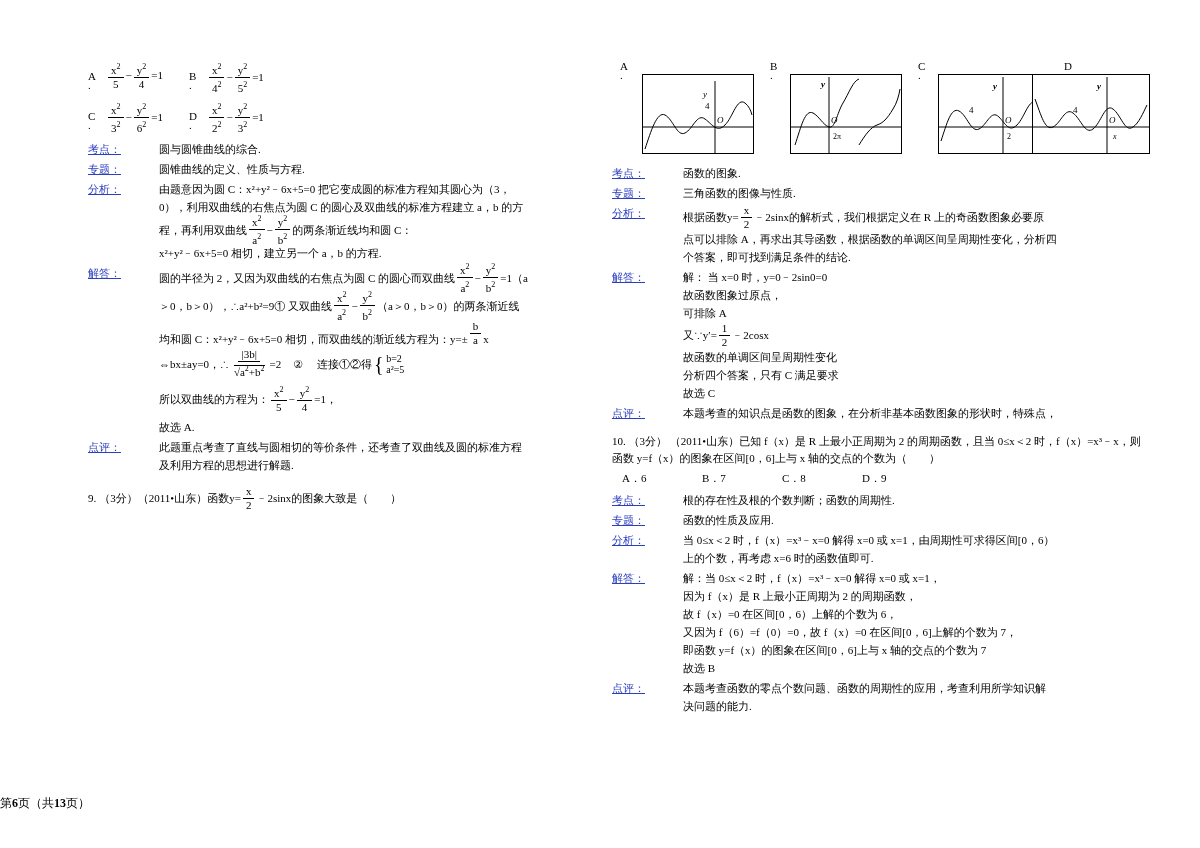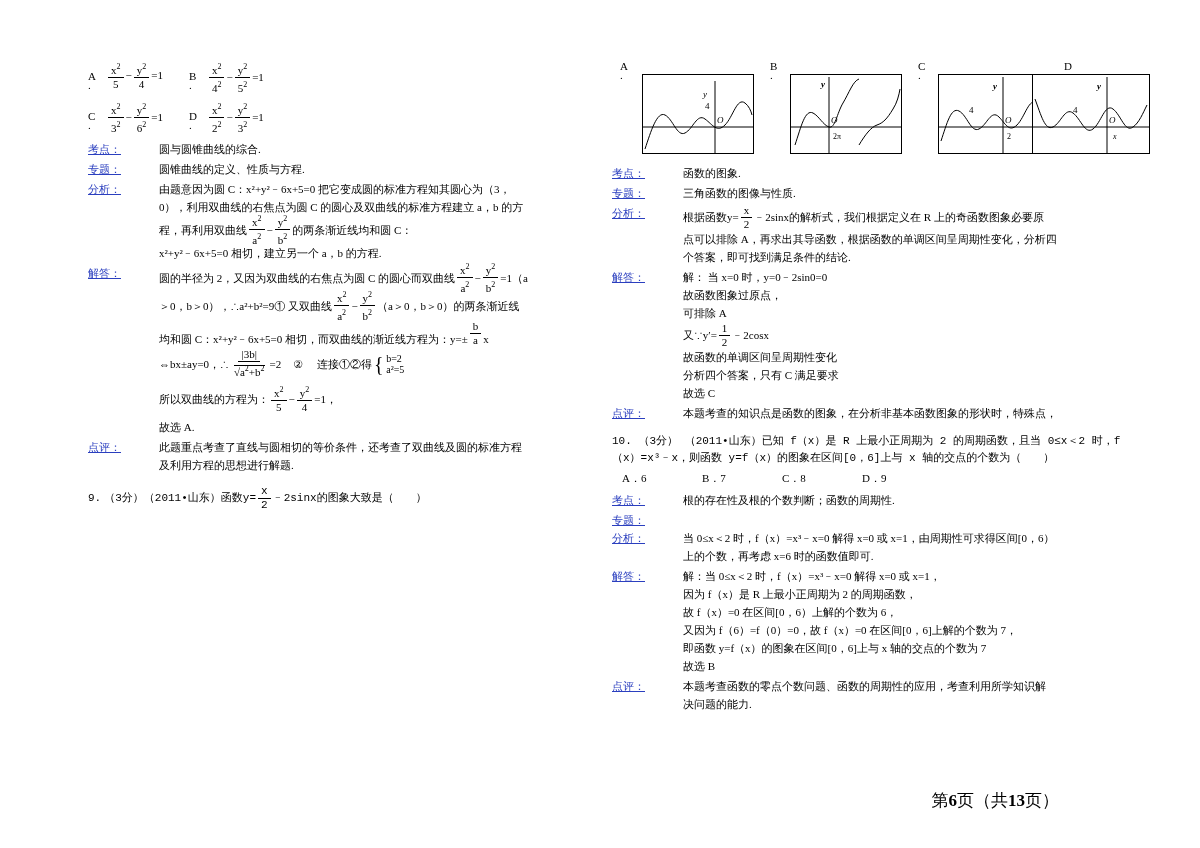--- a/index.html
+++ b/index.html
@@ -77,21 +77,20 @@
   .frac .num{border-bottom:1px solid #000;padding:0 3px;}
   .frac .den{padding:0 3px;}
   .eq{display:inline-flex;align-items:center;font-size:11px;}
   sup{font-size:8px;vertical-align:super;}
 
   .q-head{
     margin-top:10px;
     margin-bottom:4px;
     font-size:11px;
     line-height:17px;
-    font-family:Liberation Mono, monospace;
   }
   .opt-line{
     display:flex;
     margin:2px 0 4px 10px;
     font-size:11px;
   }
   .opt-line span{display:inline-block;width:80px;}
 
   .graph-row{
     position:relative;
@@ -109,22 +108,22 @@
     position:absolute;
     top:0px;
     font-size:11px;
   }
   .glabel .dot{display:block;line-height:6px;}
 
   .footer{
     position:absolute;
     bottom:36px;
     left:0;width:1059px;
-    text-align:right;
-    font-size:17px;
+    text-align:left;
+    font-size:12px;
   }
   .footer b{font-weight:bold;}
 </style>
 </head>
 <body>
 
 <div class="page">
 
   <div class="col col-left">
 
@@ -479,20 +478,23 @@
     </div>
 
     <div class="row" style="margin-top:6px;">
       <div class="label">考点：</div>
       <div class="content">
           <p>根的存在性及根的个数判断；函数的周期性.</p>
         </div>
     </div>
     <div class="row">
       <div class="label">专题：</div>
+      <div class="content">
+          <p>函数的性质及应用.</p>
+        </div>
     </div>
     <div class="row">
       <div class="label">分析：</div>
       <div class="content">
         <p>当 0≤x＜2 时，f（x）=x³﹣x=0 解得 x=0 或 x=1，由周期性可求得区间[0，6）</p>
         <p>上的个数，再考虑 x=6 时的函数值即可.</p>
       </div>
     </div>
     <div class="row">
       <div class="label">解答：</div>

